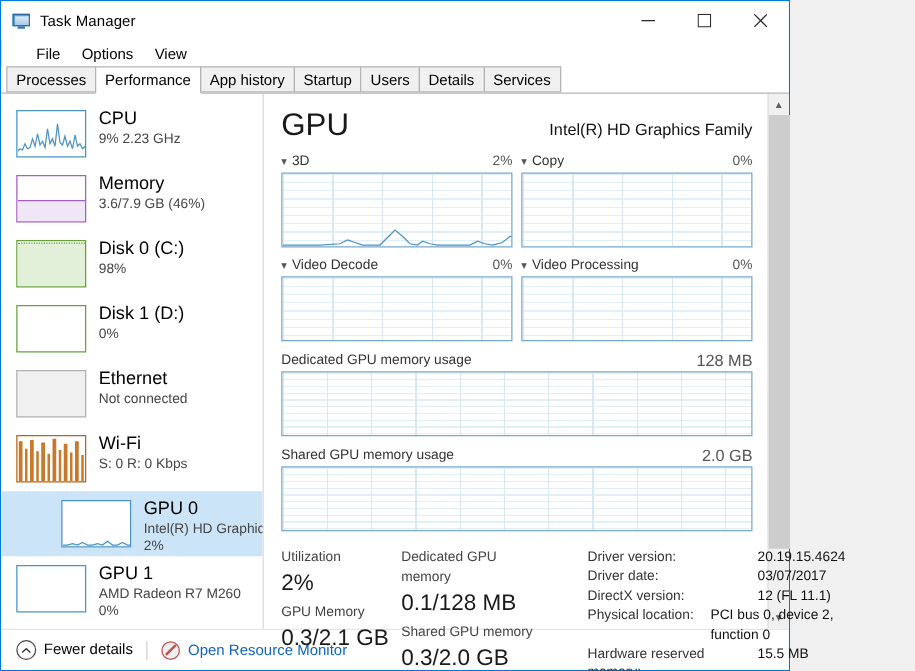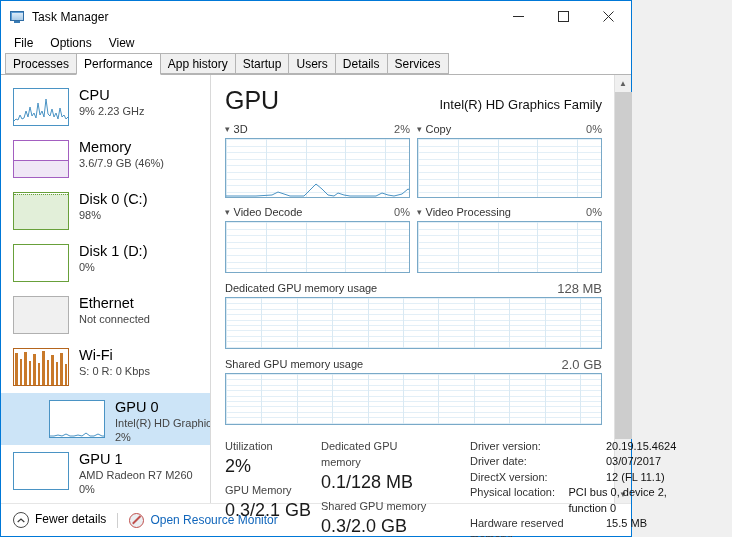--- a/index.html
+++ b/index.html
@@ -48,21 +48,21 @@
     width: 45px; height: 31px;
     display: flex; align-items: center; justify-content: center;
     color: #2b2b2b;
   }
   .winbtn svg { display: block; }
 
   
   #menubar {
     height: 21px; flex: 0 0 21px;
     display: flex; align-items: center;
-    padding-left: 8px; background: #ffffff;
+    padding-left: 8px; background: #ffffff; margin-left: 15px;
   }
   .menu-item {
     font-size: 12px; color: #000;
     padding: 2px 8px 2px 5px; margin-right: 4px;
   }
 
   
   #tabstrip {
     height: 22px; flex: 0 0 22px;
     display: flex; align-items: flex-end;

